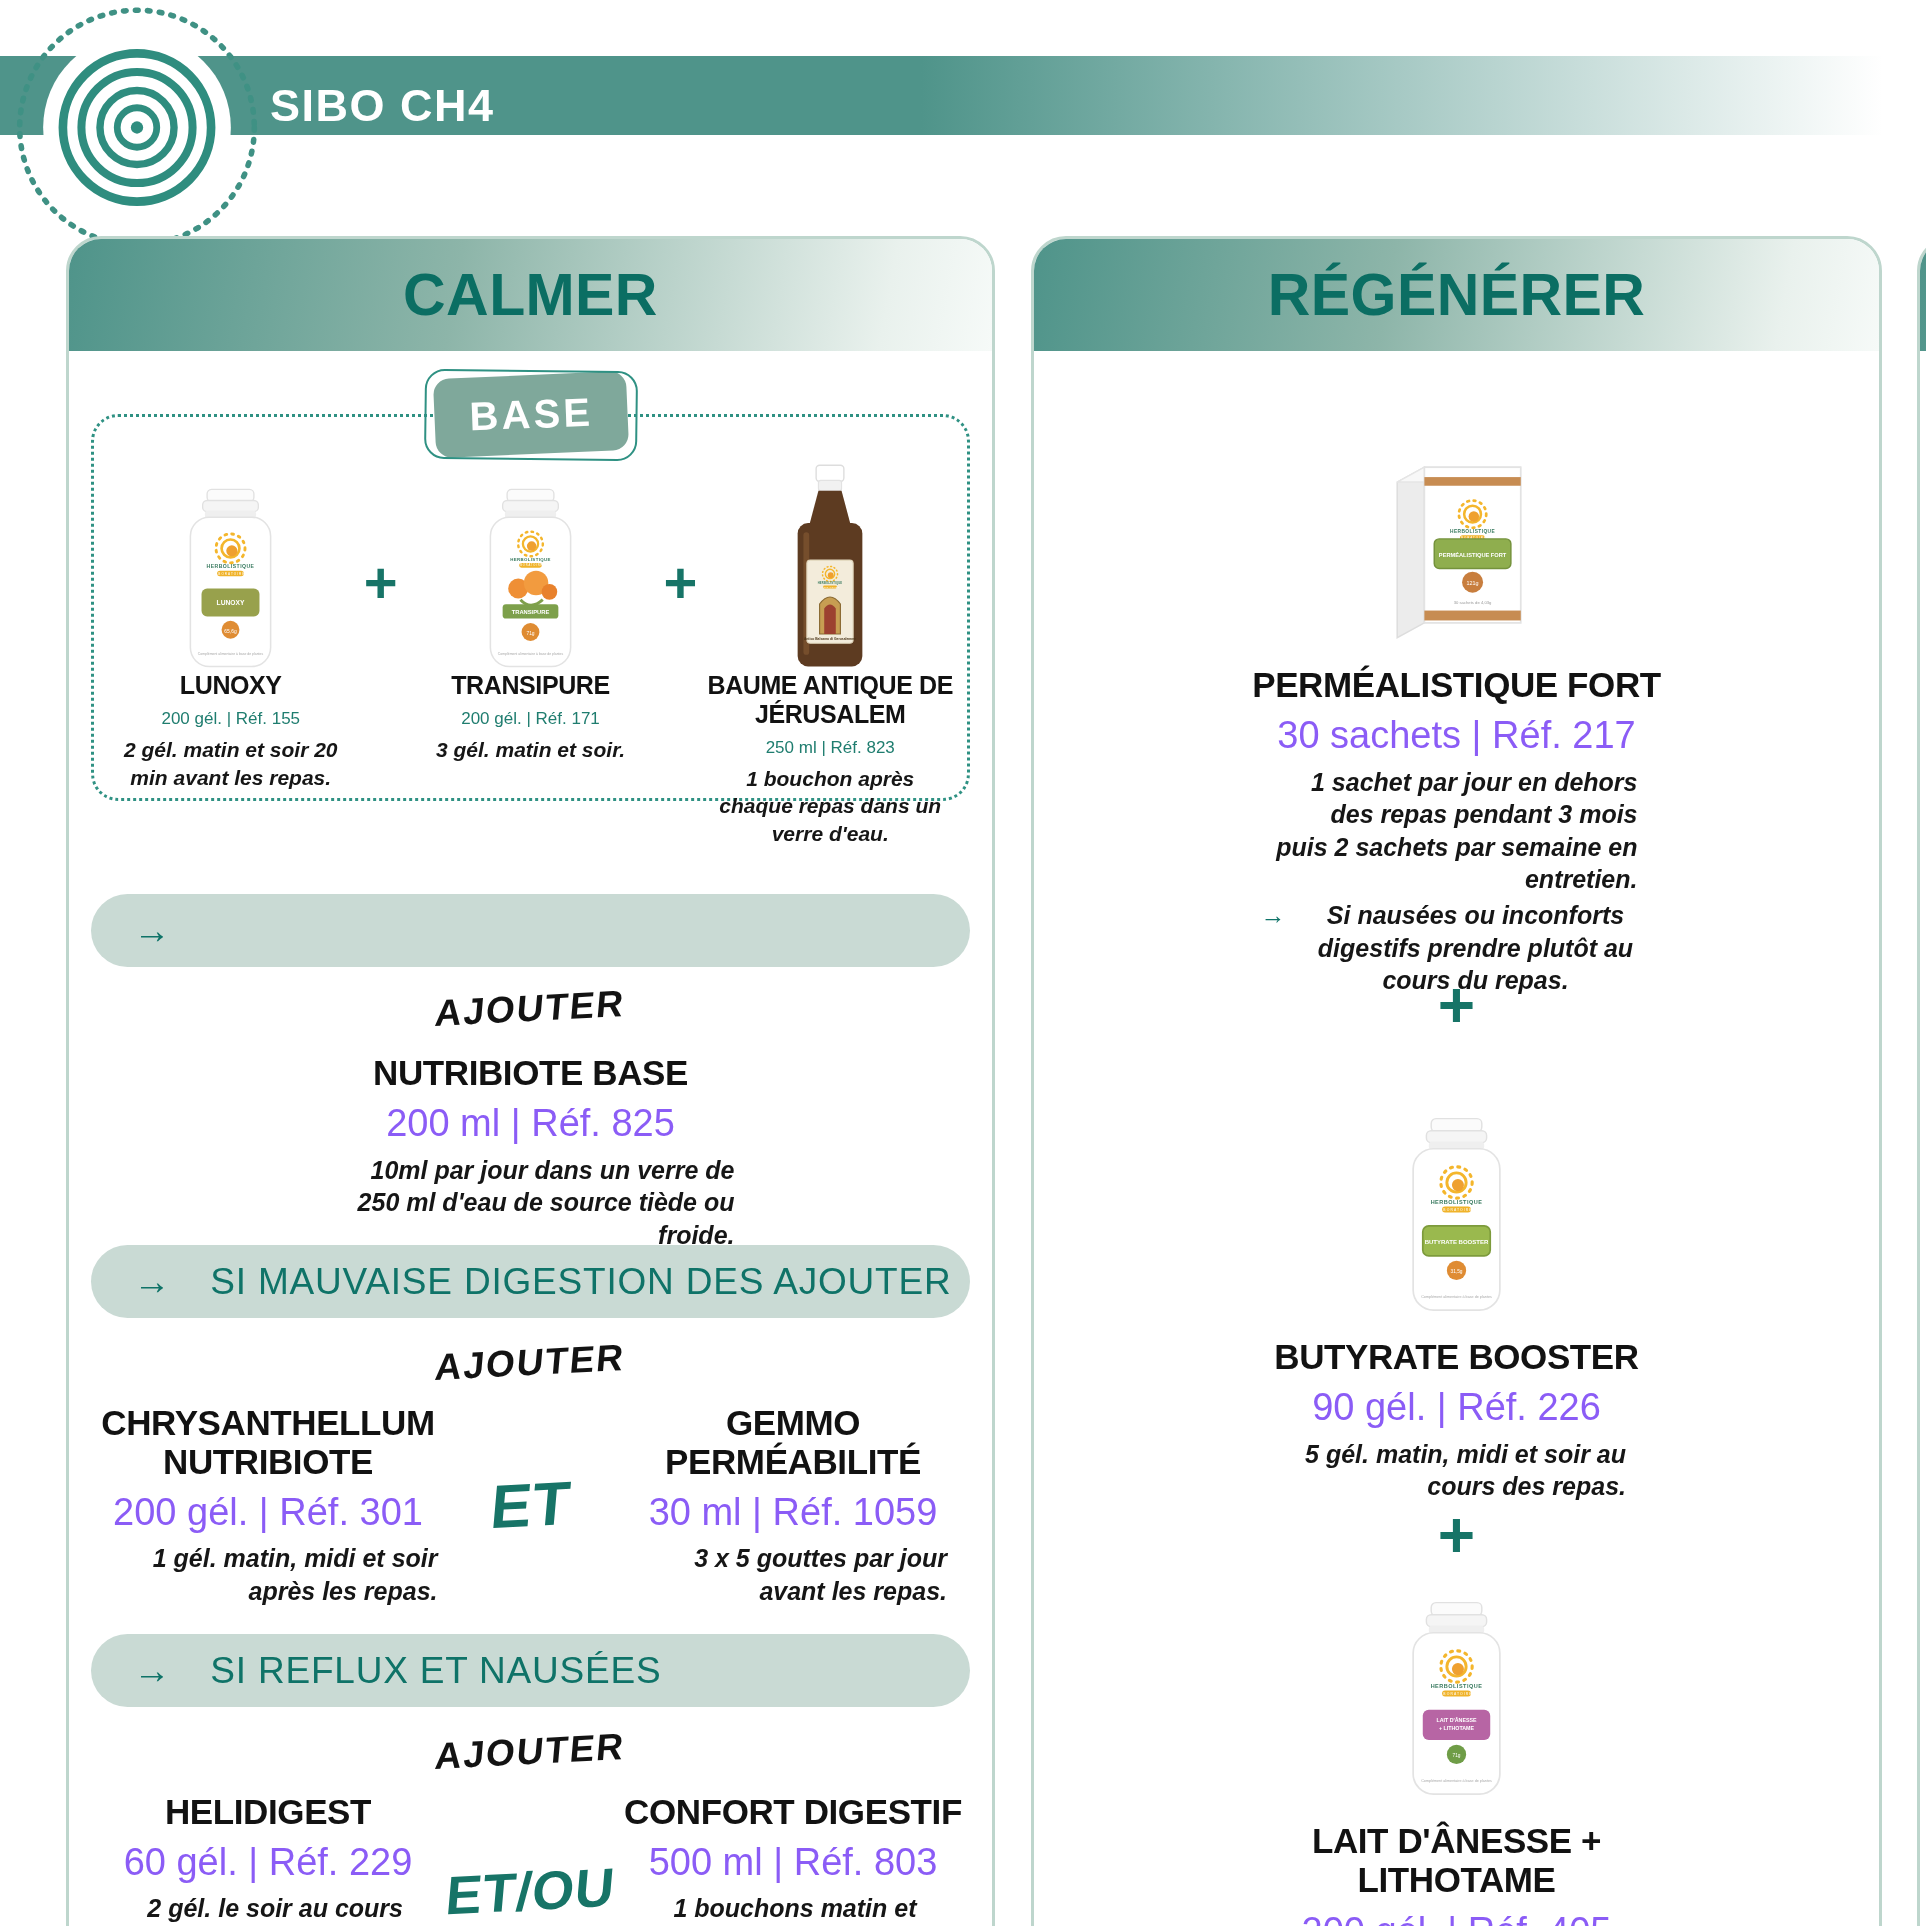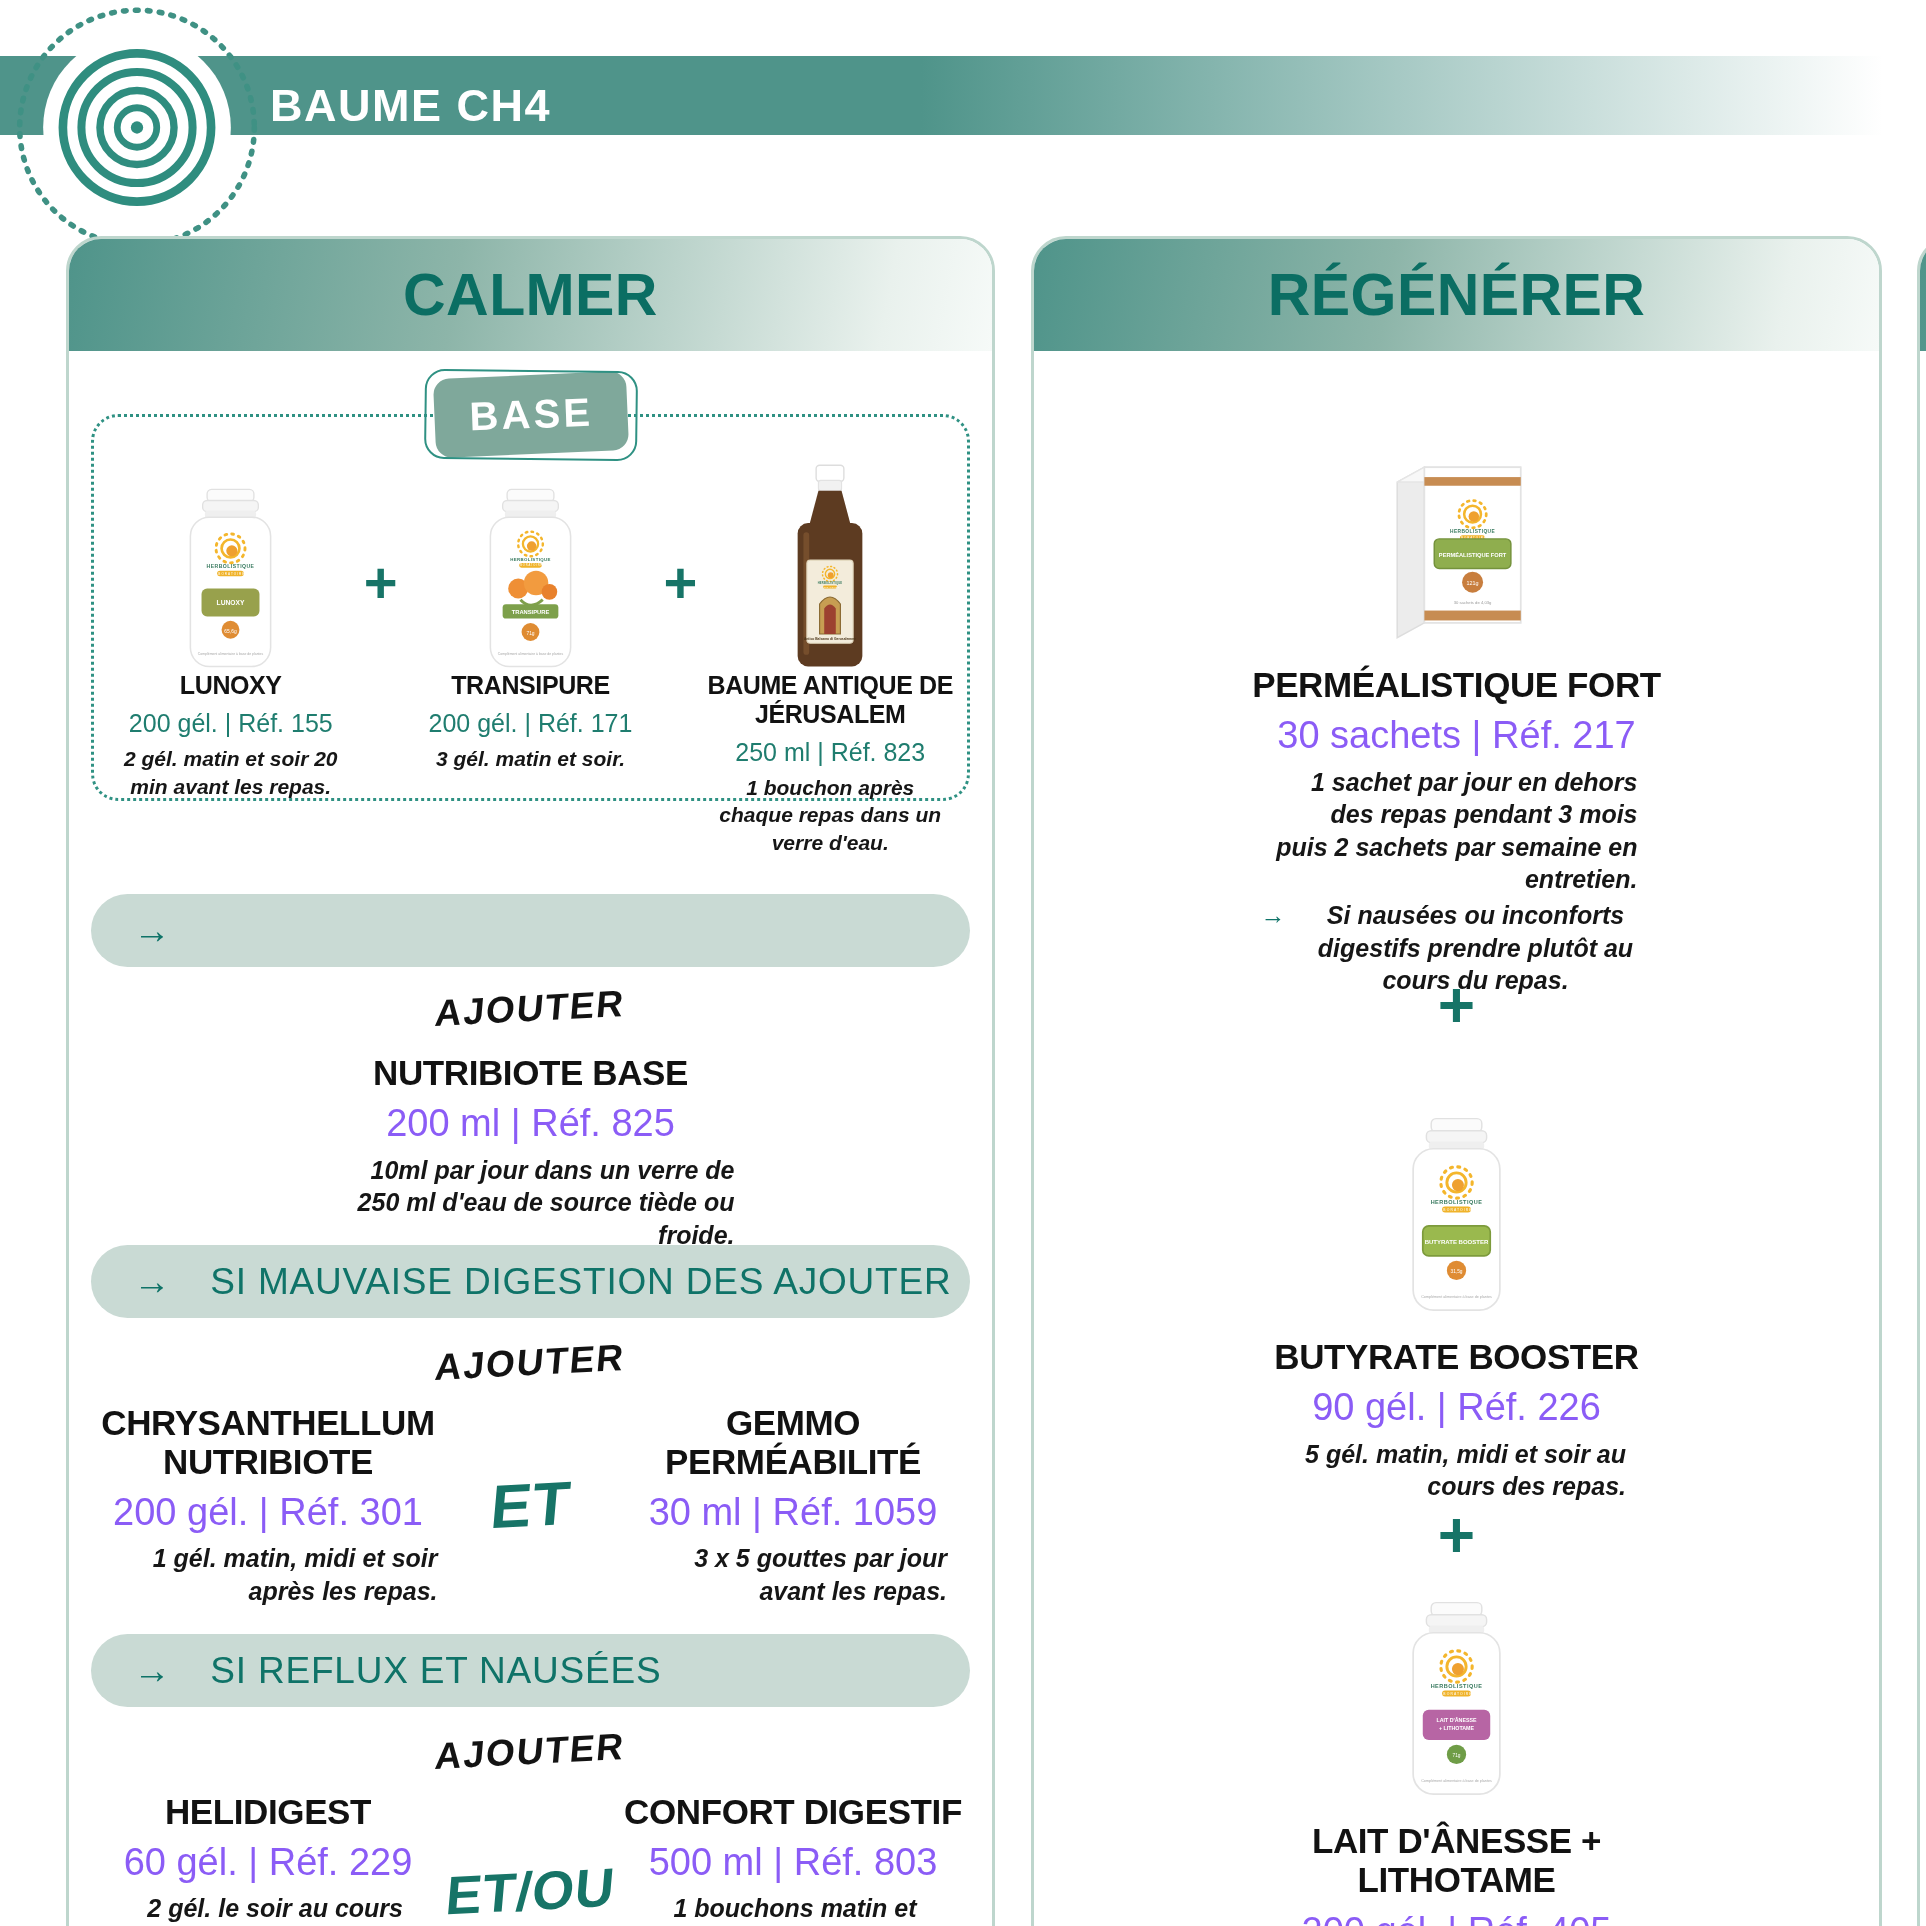--- a/index.html
+++ b/index.html
@@ -21,21 +21,21 @@
   .card-head { position:absolute; left:0; top:0; right:0; height:112px;
     background:linear-gradient(100deg,#4f948a 0%, #8db5a9 42%, #e9f1ed 88%, #f6faf8 100%);
     display:flex; align-items:center; justify-content:center; }
   .phase-title { color:#0b6e63; font-size:59px; font-weight:800; letter-spacing:0.4px; }
 
   
   .sp-name { font-size:35px; font-weight:800; color:#121212; line-height:1.12; text-align:center; letter-spacing:-0.4px; }
   .sp-ref  { font-size:38px; font-weight:500; color:#8b5cf6; text-align:center; margin-top:10px; }
   .sp-dose { font-size:25px; font-weight:600; font-style:italic; color:#161616; line-height:1.3; text-align:right; margin-top:8.5px; }
   .bp-name { font-size:25px; font-weight:800; color:#121212; line-height:1.15; text-align:center; letter-spacing:-0.4px; }
-  .bp-ref  { font-size:25px; font-weight:500; color:#1f7d6f; text-align:center; margin-top:9.2px; }
+  .bp-ref  { font-size:17px; font-weight:500; color:#1f7d6f; text-align:center; margin-top:9.2px; }
   .bp-dose { font-size:21px; font-weight:600; font-style:italic; color:#161616; line-height:1.3; text-align:center; margin-top:7px; }
   .arrow   { color:#0f7368; }
   .plus    { color:#177467; font-size:64px; font-weight:700; text-align:center; line-height:1; }
   .hand    { display:inline-block; font-weight:700; transform:rotate(-3deg) skewX(-8deg); letter-spacing:1.9px; }
   .add     { font-size:37px; color:#131313; }
   .conn    { font-size:61px; color:#177467; letter-spacing:0.8px; }
 
   
   .base-badge { position:absolute; left:50%; top:136px; transform:translateX(-50%) rotate(-2.5deg);
     width:193px; height:79px; background:#7fa89b; border-radius:16px; z-index:3;
@@ -94,21 +94,21 @@
     <svg viewBox="0 0 200 200" width="250" height="247">
       <circle cx="100" cy="100" r="95" fill="none" stroke="#3f9184" stroke-width="4.5" stroke-dasharray="2.2 7.5" stroke-linecap="round"></circle>
       <circle cx="100" cy="100" r="76" fill="#ffffff"></circle>
       <circle cx="100" cy="100" r="60" fill="none" stroke="#2f8d7f" stroke-width="7"></circle>
       <circle cx="100" cy="100" r="45" fill="none" stroke="#2f8d7f" stroke-width="6.5"></circle>
       <circle cx="100" cy="100" r="30" fill="none" stroke="#2f8d7f" stroke-width="6"></circle>
       <circle cx="100" cy="100" r="16" fill="none" stroke="#2f8d7f" stroke-width="5.5"></circle>
       <circle cx="100" cy="100" r="5" fill="#2f8d7f"></circle>
     </svg>
   </div>
-  <h1 class="page-title">BAUME CH4</h1>
+  <h1 class="page-title">SIBO CH4</h1>
 
   <section class="card" style="left:66px; width:929px;">
     <div class="card-head">
       <h2 class="phase-title">CALMER</h2>
     </div>
 
     <div class="base-badge">
       <span class="base-badge-label">BASE</span>
     </div>
 

